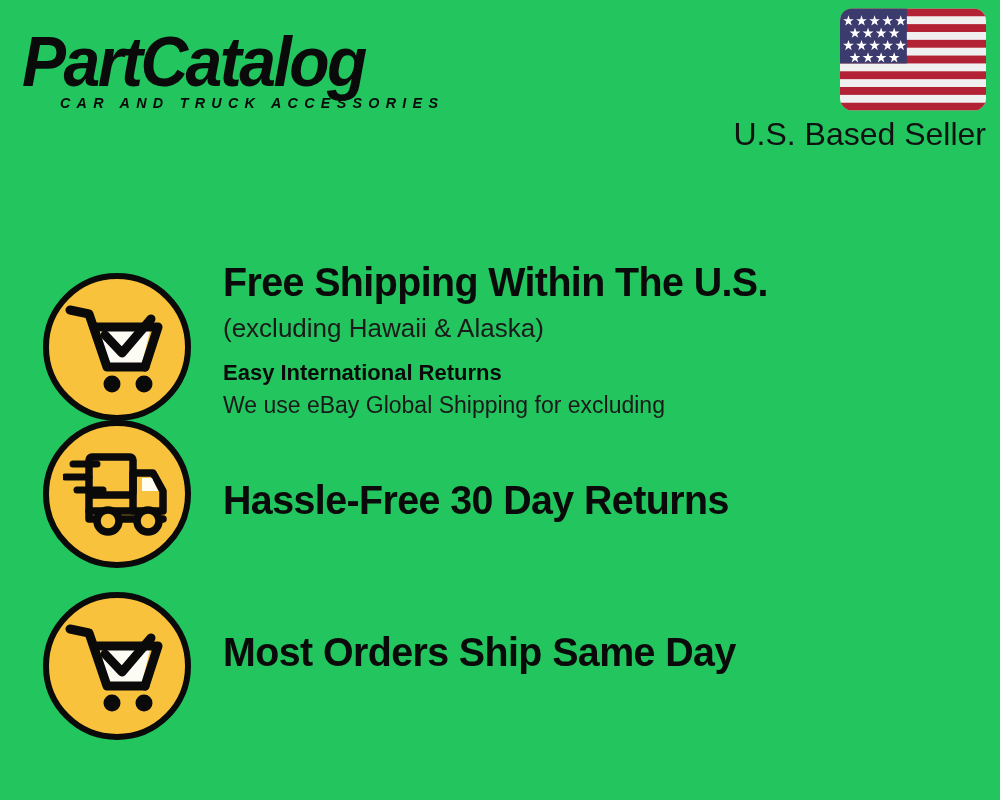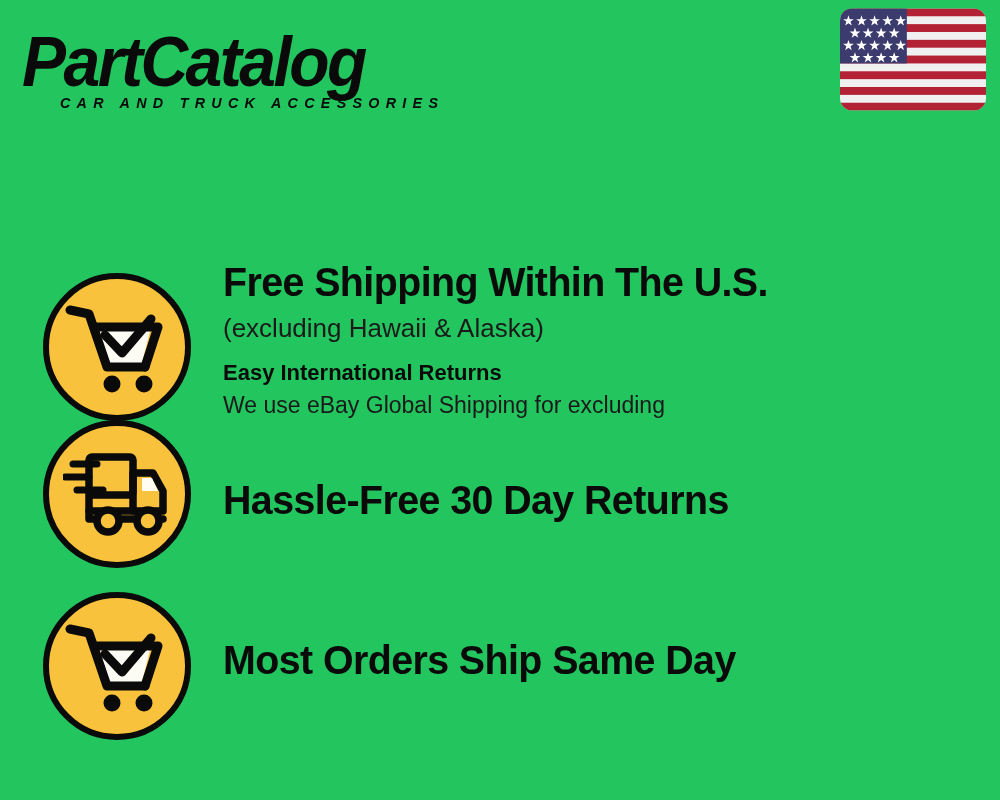--- a/index.html
+++ b/index.html
@@ -130,21 +130,21 @@
 
   .badge svg { display: block; }
 
   .feature-text {
     position: absolute;
     left: 223px;
     right: 10px;
   }
   .row-1 .feature-text { top: 0px; }
   .row-2 .feature-text { top: 48px; margin-top: 20px; }
-  .row-3 .feature-text { top: 56px; }
+  .row-3 .feature-text { top: 48px; }
 
   .feature-title {
     display: block;
     font-family: "Liberation Sans", sans-serif;
     font-weight: bold;
     font-size: 41px;
     line-height: 48px;
     letter-spacing: -0.6px;
     color: #0a0a0a;
     white-space: nowrap;
@@ -233,20 +233,21 @@
             <polygon points="62,41 63.7,46 69,46 64.7,49.2 66.3,54.3 62,51.2 57.7,54.3 59.3,49.2 55,46 60.3,46"></polygon>
             <polygon points="79,41 80.7,46 86,46 81.7,49.2 83.3,54.3 79,51.2 74.7,54.3 76.3,49.2 72,46 77.3,46"></polygon>
 
             <polygon points="19.5,57 21.2,62 26.5,62 22.2,65.2 23.8,70.3 19.5,67.2 15.2,70.3 16.8,65.2 12.5,62 17.8,62"></polygon>
             <polygon points="36.5,57 38.2,62 43.5,62 39.2,65.2 40.8,70.3 36.5,67.2 32.2,70.3 33.8,65.2 29.5,62 34.8,62"></polygon>
             <polygon points="53.5,57 55.2,62 60.5,62 56.2,65.2 57.8,70.3 53.5,67.2 49.2,70.3 50.8,65.2 46.5,62 51.8,62"></polygon>
             <polygon points="70.5,57 72.2,62 77.5,62 73.2,65.2 74.8,70.3 70.5,67.2 66.2,70.3 67.8,65.2 63.5,62 68.8,62"></polygon>
           </g>
         </g>
       </svg>
+      <span class="seller-label">U.S. Based Seller</span>
     </div>
 
   </div>
 
   <div class="features">
 
     <div class="feature-row row-1">
       <div class="badge" style="background: rgb(249, 194, 60); border-color: rgb(10, 10, 10);">
         <svg width="104" height="92" viewBox="0 0 104 92" xmlns="http://www.w3.org/2000/svg">
 

